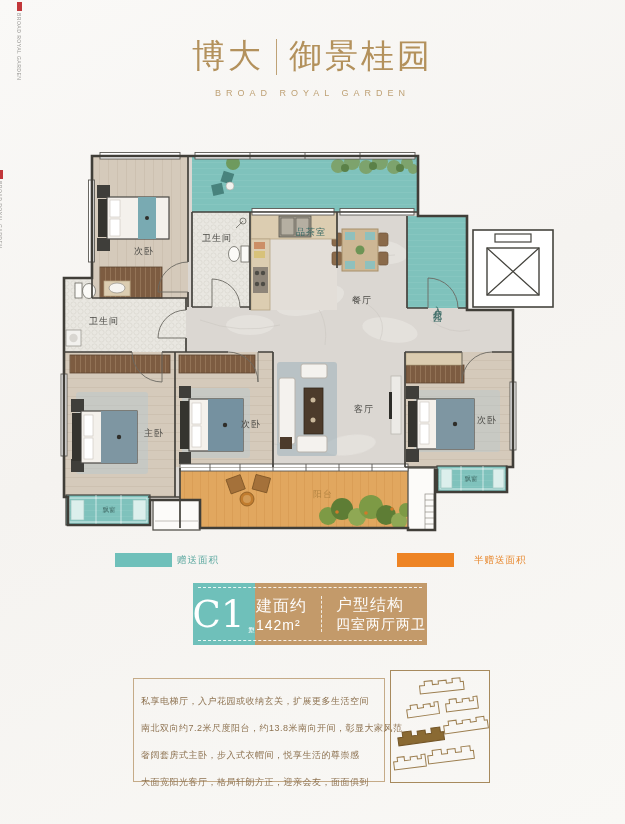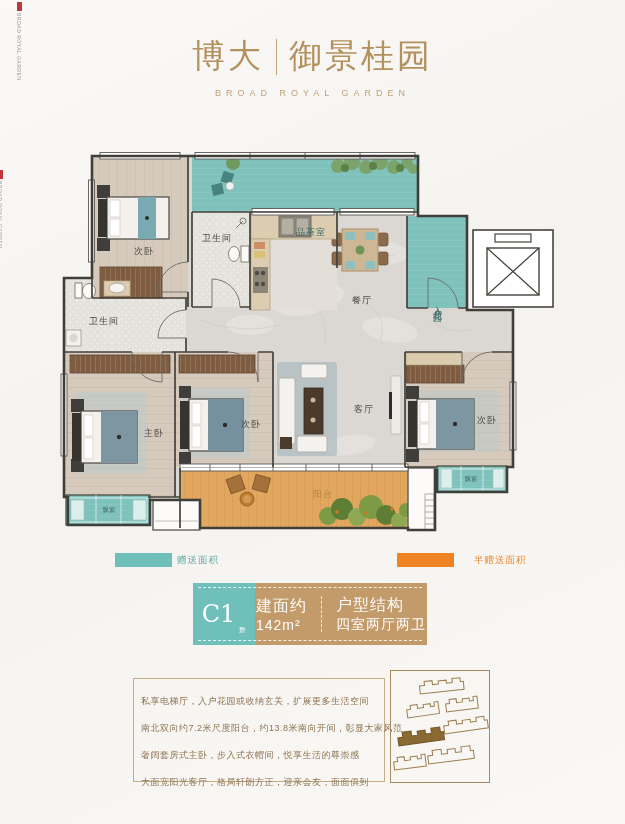--- a/index.html
+++ b/index.html
@@ -28,21 +28,21 @@
   .plan-label.vert{writing-mode:vertical-rl;letter-spacing:3px;}
   .plan-label.orange{color:#b0813f;opacity:.9;}
   
   .legend-item{position:absolute;display:flex;align-items:center;gap:5px;}
   .legend-swatch{width:57px;height:14px;}
   .legend-text{font-size:9.5px;letter-spacing:1px;}
   
   .badge{position:absolute;left:193px;top:583px;width:234px;height:62px;display:flex;}
   .badge .stitch{position:absolute;left:5px;right:5px;top:4px;bottom:4px;border-top:1px dashed rgba(255,255,255,.85);border-bottom:1px dashed rgba(255,255,255,.85);pointer-events:none;}
   .badge-code{width:62px;background:#6fc0ba;color:#fff;display:flex;align-items:center;justify-content:center;}
-  .badge-code .code{font-family:"DejaVu Serif","Liberation Serif",serif;font-size:24px;line-height:1;}
+  .badge-code .code{font-family:"DejaVu Serif","Liberation Serif",serif;font-size:37px;line-height:1;}
   .badge-code .suffix{writing-mode:vertical-rl;font-size:6px;letter-spacing:1px;margin-left:2px;margin-top:16px;opacity:.9;}
   .badge-info{flex:1;background:#c39a6a;color:#fff;display:flex;align-items:center;justify-content:center;gap:14px;}
   .badge-col .lab{font-size:16px;letter-spacing:1px;opacity:.95;}
   .badge-col .val{font-size:14px;letter-spacing:1px;margin-top:0;}
   .badge-sep{width:0;height:36px;border-left:1px dashed rgba(255,255,255,.8);}
   
   .desc-box{position:absolute;left:133px;top:678px;width:252px;height:104px;border:1px solid #c5ab88;box-sizing:border-box;padding:9px 7px;}
   .desc-line{font-size:9px;line-height:27px;color:#8f7453;letter-spacing:.5px;white-space:nowrap;}
   .siteplan-box{position:absolute;left:390px;top:670px;width:100px;height:113px;border:1px solid #a78a5d;box-sizing:border-box;}
 </style>

